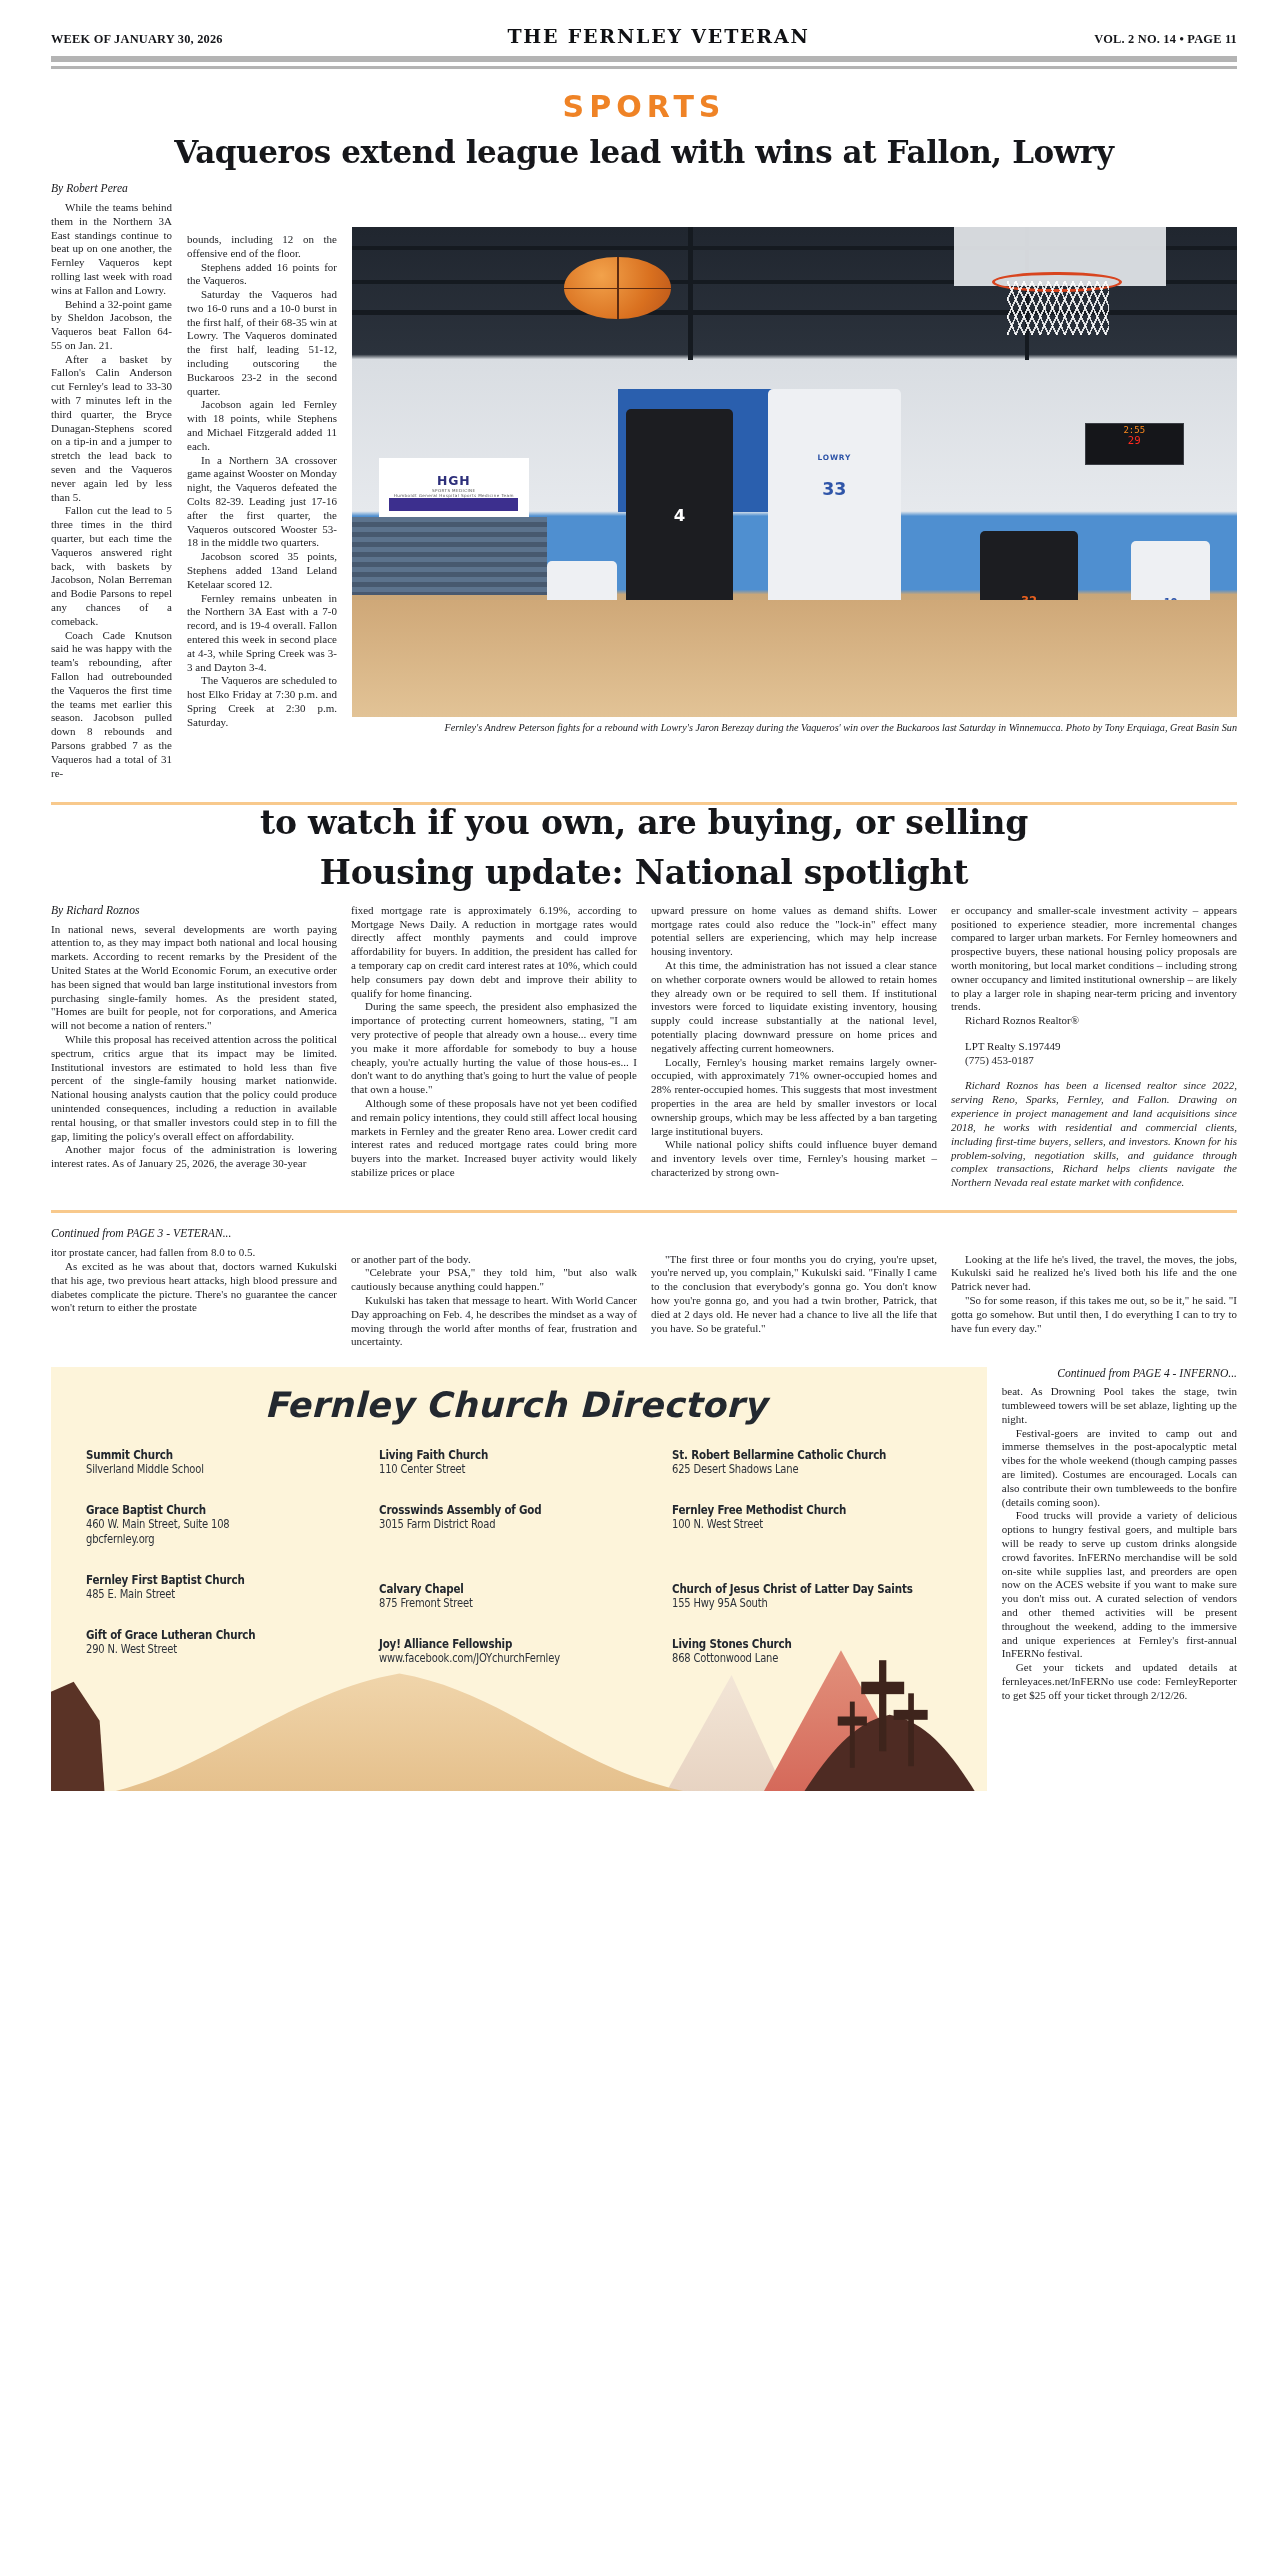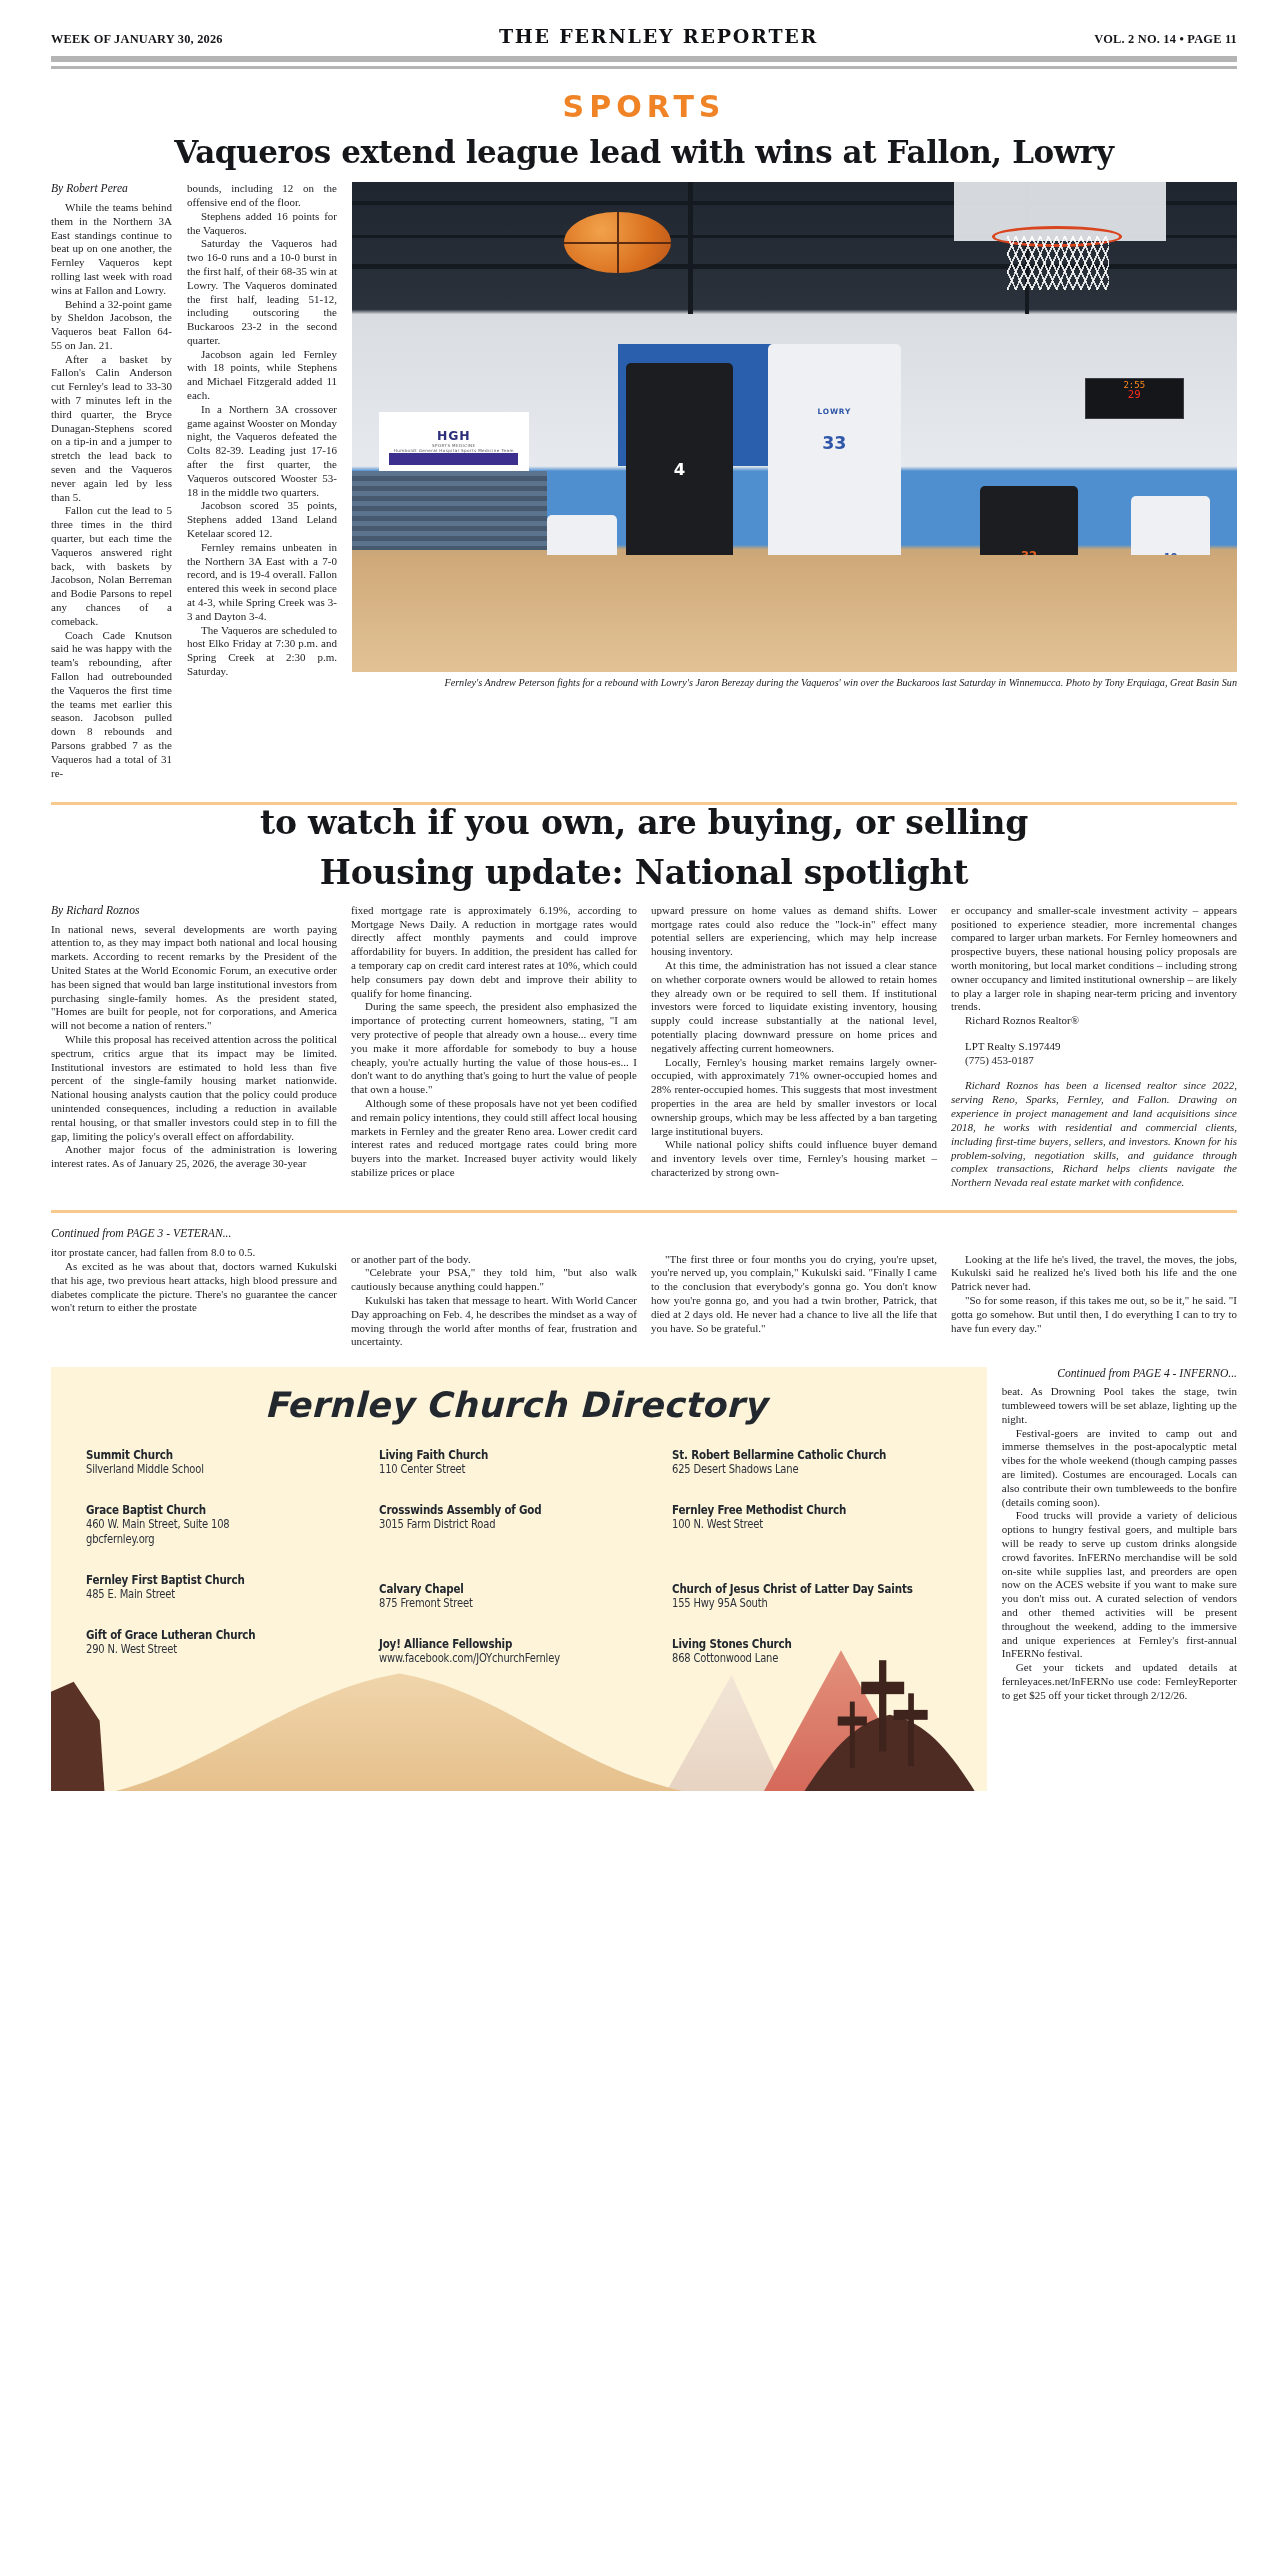--- a/index.html
+++ b/index.html
@@ -71,21 +71,21 @@
     line-height:1.255;
     text-align:justify;
     text-indent:14px;
     hyphens:auto;
     -webkit-hyphens:auto;
     color:#1b1c20;
   }
   .col p.noind{text-indent:0;}
 
   
-  .sports-wrap{display:flex;gap:15px;margin-top:13.2px;}
+  .sports-wrap{display:flex;gap:15px;margin-top:13.2px;align-items:center;}
   .sports-col{width:121px;}
   .sports-col2{width:150px;}
   .photo-block{width:auto;flex:1;}
   .photo{
     width:100%;height:490px;
     background:#2f3d52;
     position:relative;overflow:hidden;
   }
   .caption{
     font-family:"Liberation Serif",serif;
@@ -208,21 +208,21 @@
 
   .right-col{width:240px;}
 </style>
 </head>
 <body>
 
 <div class="page">
 
   <div class="masthead">
     <div class="mh-left">WEEK OF JANUARY 30, 2026</div>
-    <div class="mh-title">THE FERNLEY REPORTER</div>
+    <div class="mh-title">THE FERNLEY VETERAN</div>
     <div class="mh-right">VOL. 2  NO. 14 •  PAGE 11</div>
   </div>
   <div class="rule-thick"></div>
   <div class="rule-thin"></div>
 
   <div class="section-label">SPORTS</div>
   <div class="headline h-sports">Vaqueros extend league lead with wins at Fallon, Lowry</div>
 
   <div class="sports-wrap">
 

